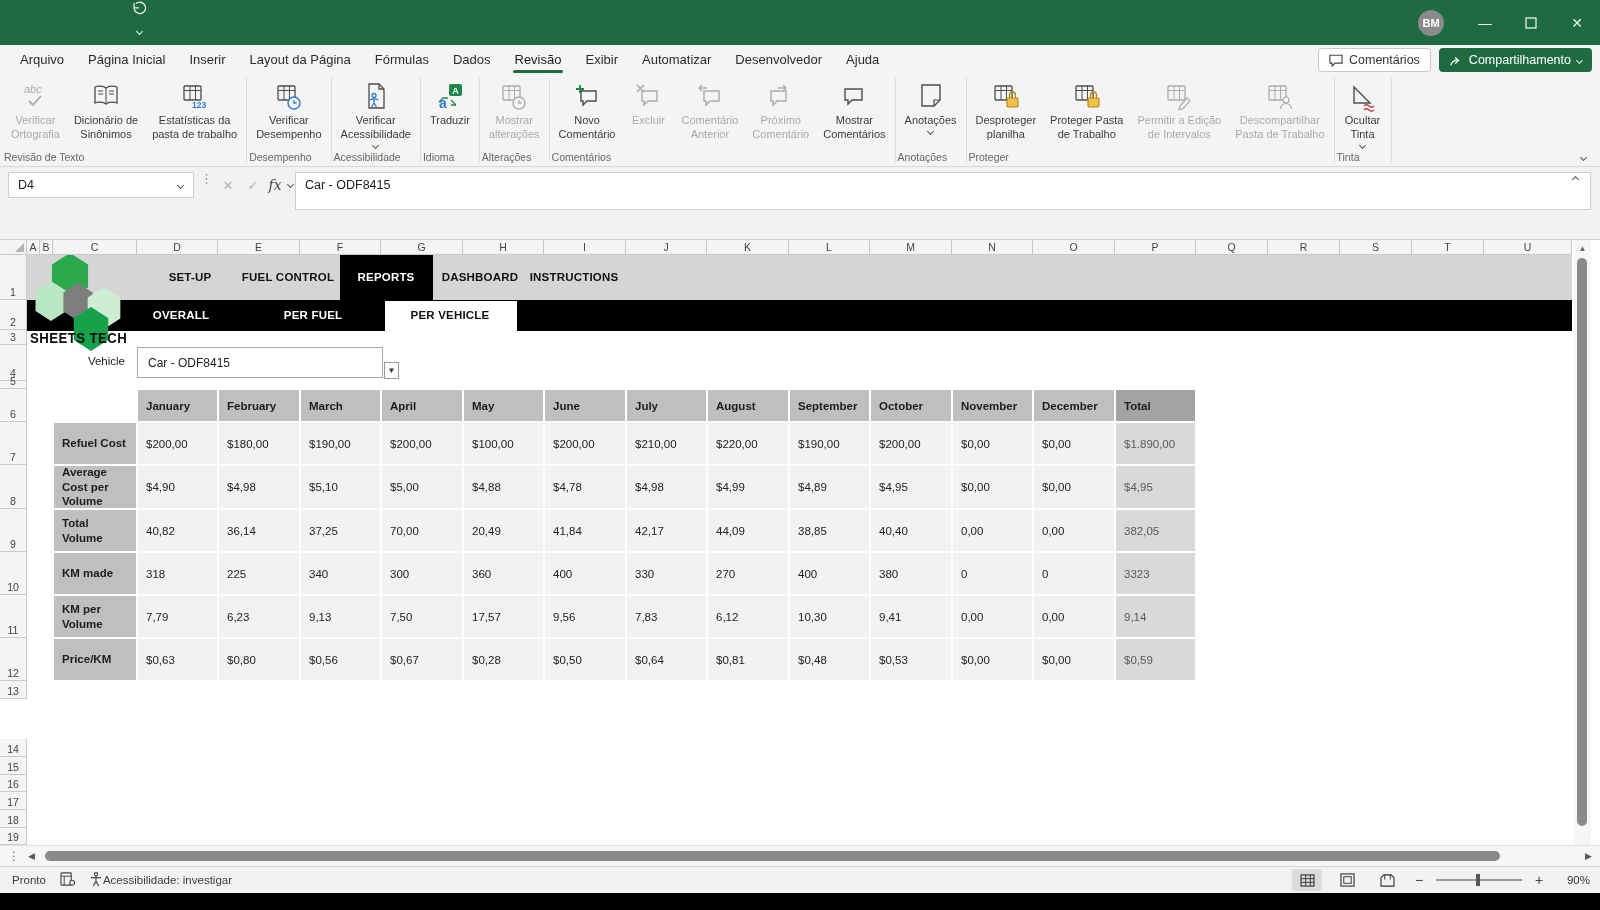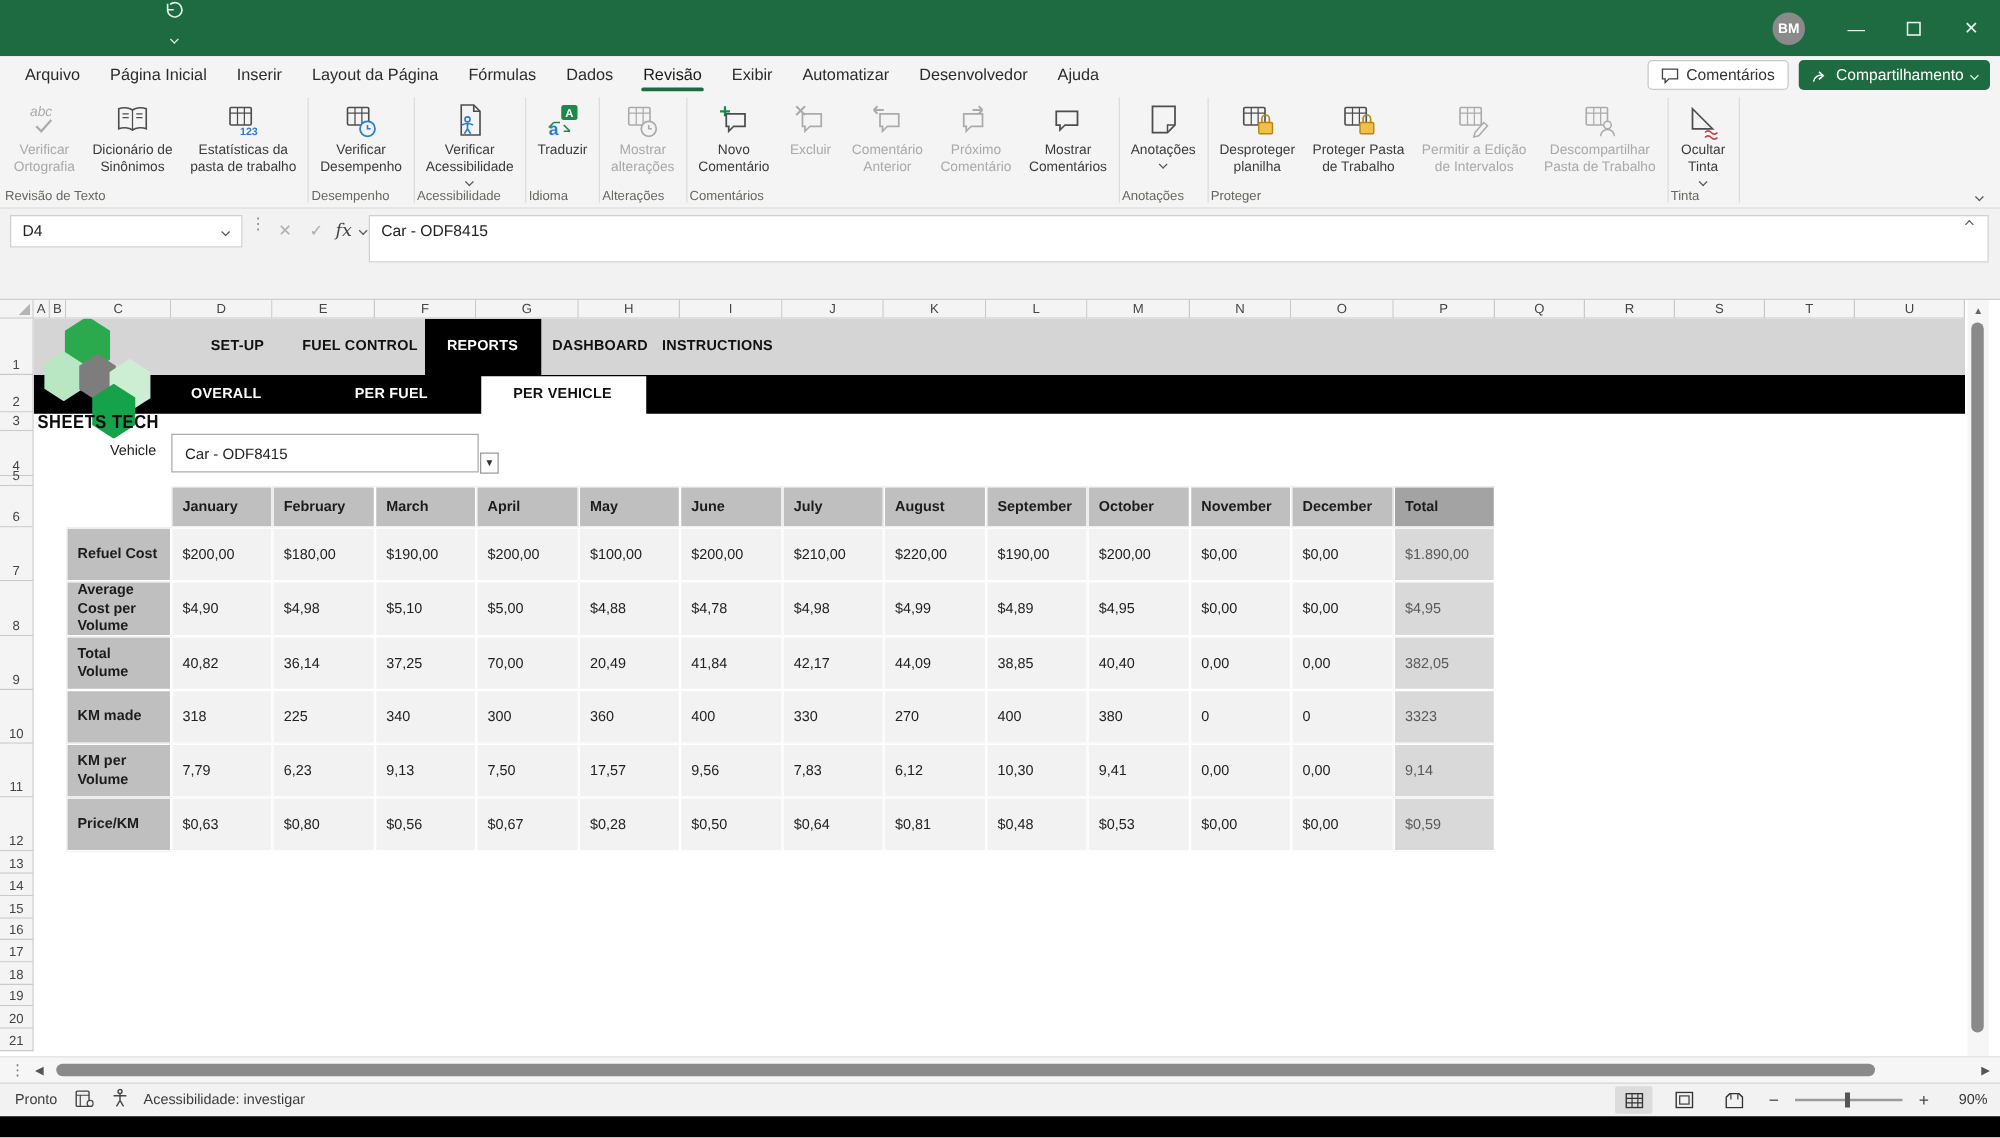--- a/index.html
+++ b/index.html
@@ -510,21 +510,21 @@
       <div class="rowhdr" style="height: 36px;">4</div>
       <div class="rowhdr" style="height: 8px;">5</div>
       <div class="rowhdr" style="height: 33px;">6</div>
       <div class="rowhdr" style="height: 43px;">7</div>
       <div class="rowhdr" style="height: 44px;">8</div>
       <div class="rowhdr" style="height: 43px;">9</div>
       <div class="rowhdr" style="height: 43px;">10</div>
       <div class="rowhdr" style="height: 43px;">11</div>
       <div class="rowhdr" style="height: 43px;">12</div>
       <div class="rowhdr" style="height: 18px;">13</div>
-      <div class="rowhdr" style="height: 18px;">14</div>
+      <div class="rowhdr" style="height: 18px; margin-top: 40px;">14</div>
       <div class="rowhdr" style="height: 18px;">15</div>
       <div class="rowhdr" style="height: 17px;">16</div>
       <div class="rowhdr" style="height: 18px;">17</div>
       <div class="rowhdr" style="height: 18px;">18</div>
       <div class="rowhdr" style="height: 17px;">19</div>
       <div class="rowhdr" style="height: 18px;">20</div>
       <div class="rowhdr" style="height: 18px;">21</div>
     </div>
 
   <div class="sheet">
@@ -674,21 +674,21 @@
   <div class="statusbar">
     <div class="sb-left">
       <span>Pronto</span>
       <span>
         <svg width="15" height="14" viewBox="0 0 16 15">
             <rect x="1" y="1" width="11" height="13" rx="1" fill="none" stroke="#444" stroke-width="1.2"></rect>
             <path d="M1 4.5 h11 M4.5 4.5 V14" stroke="#444" stroke-width="1"></path>
             <circle cx="13" cy="11.5" r="2.6" fill="#f2f2f2" stroke="#444" stroke-width="1.1"></circle>
           </svg>
       </span>
-      <span style="display:flex;align-items:center;gap:12px">
+      <span style="display:flex;align-items:center;gap:0">
         <span>
           <svg width="14" height="15" viewBox="0 0 14 16">
               <circle cx="7" cy="2.4" r="1.7" fill="none" stroke="#444" stroke-width="1.2"></circle>
               <path d="M1.5 6 h11 M7 6 v4 M7 10 l-3 5 M7 10 l3 5 M7 4.5 v1.5" fill="none" stroke="#444" stroke-width="1.2"></path>
             </svg>
         </span>
         <span>Acessibilidade: investigar</span>
       </span>
     </div>
     <div class="sb-right">

